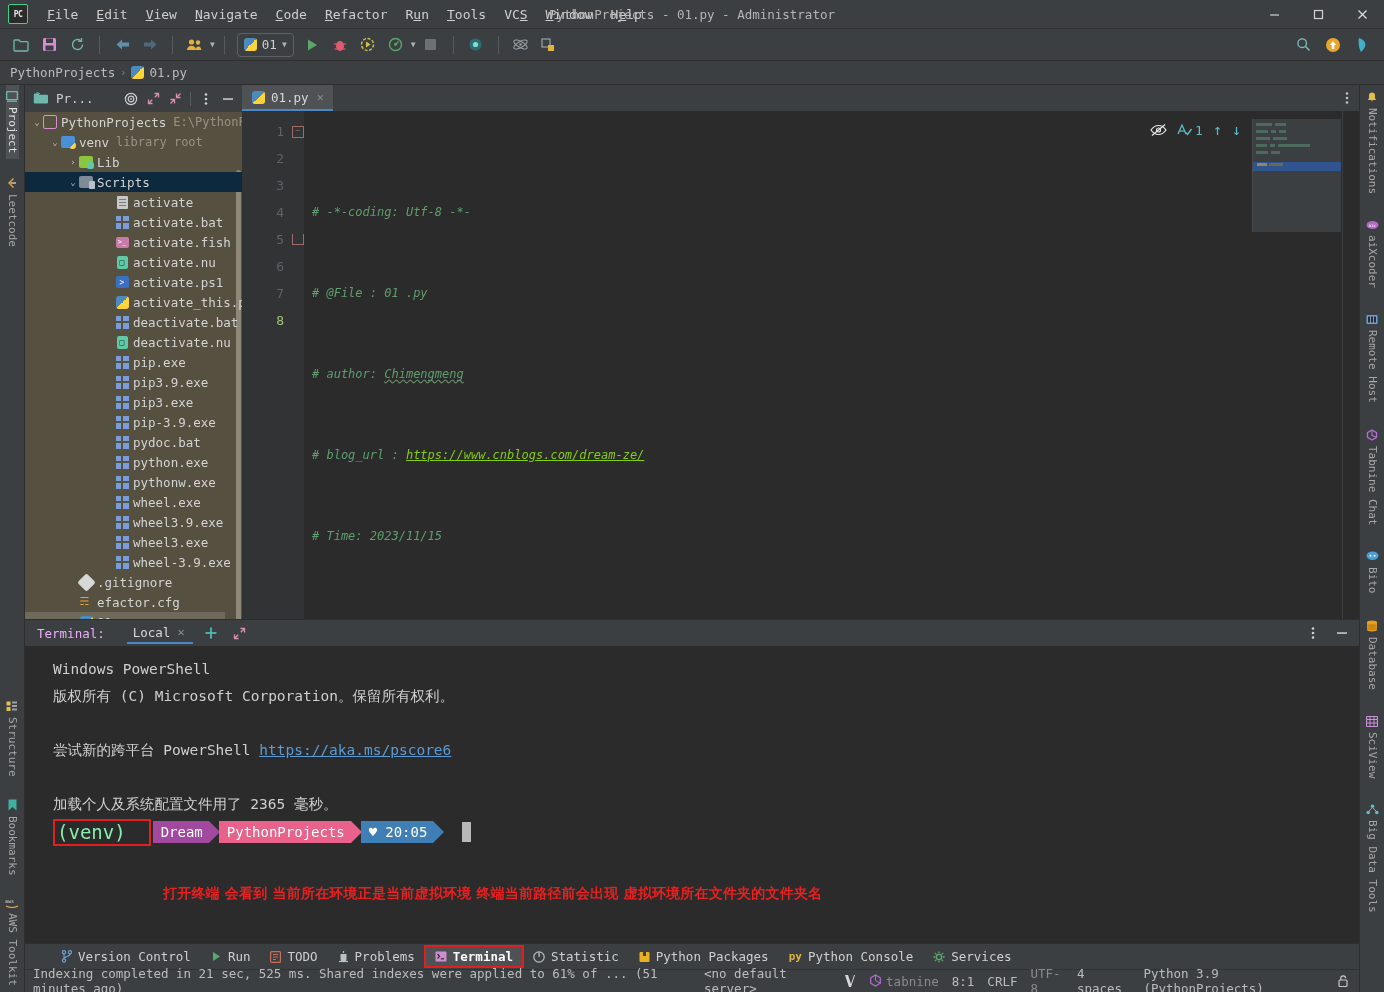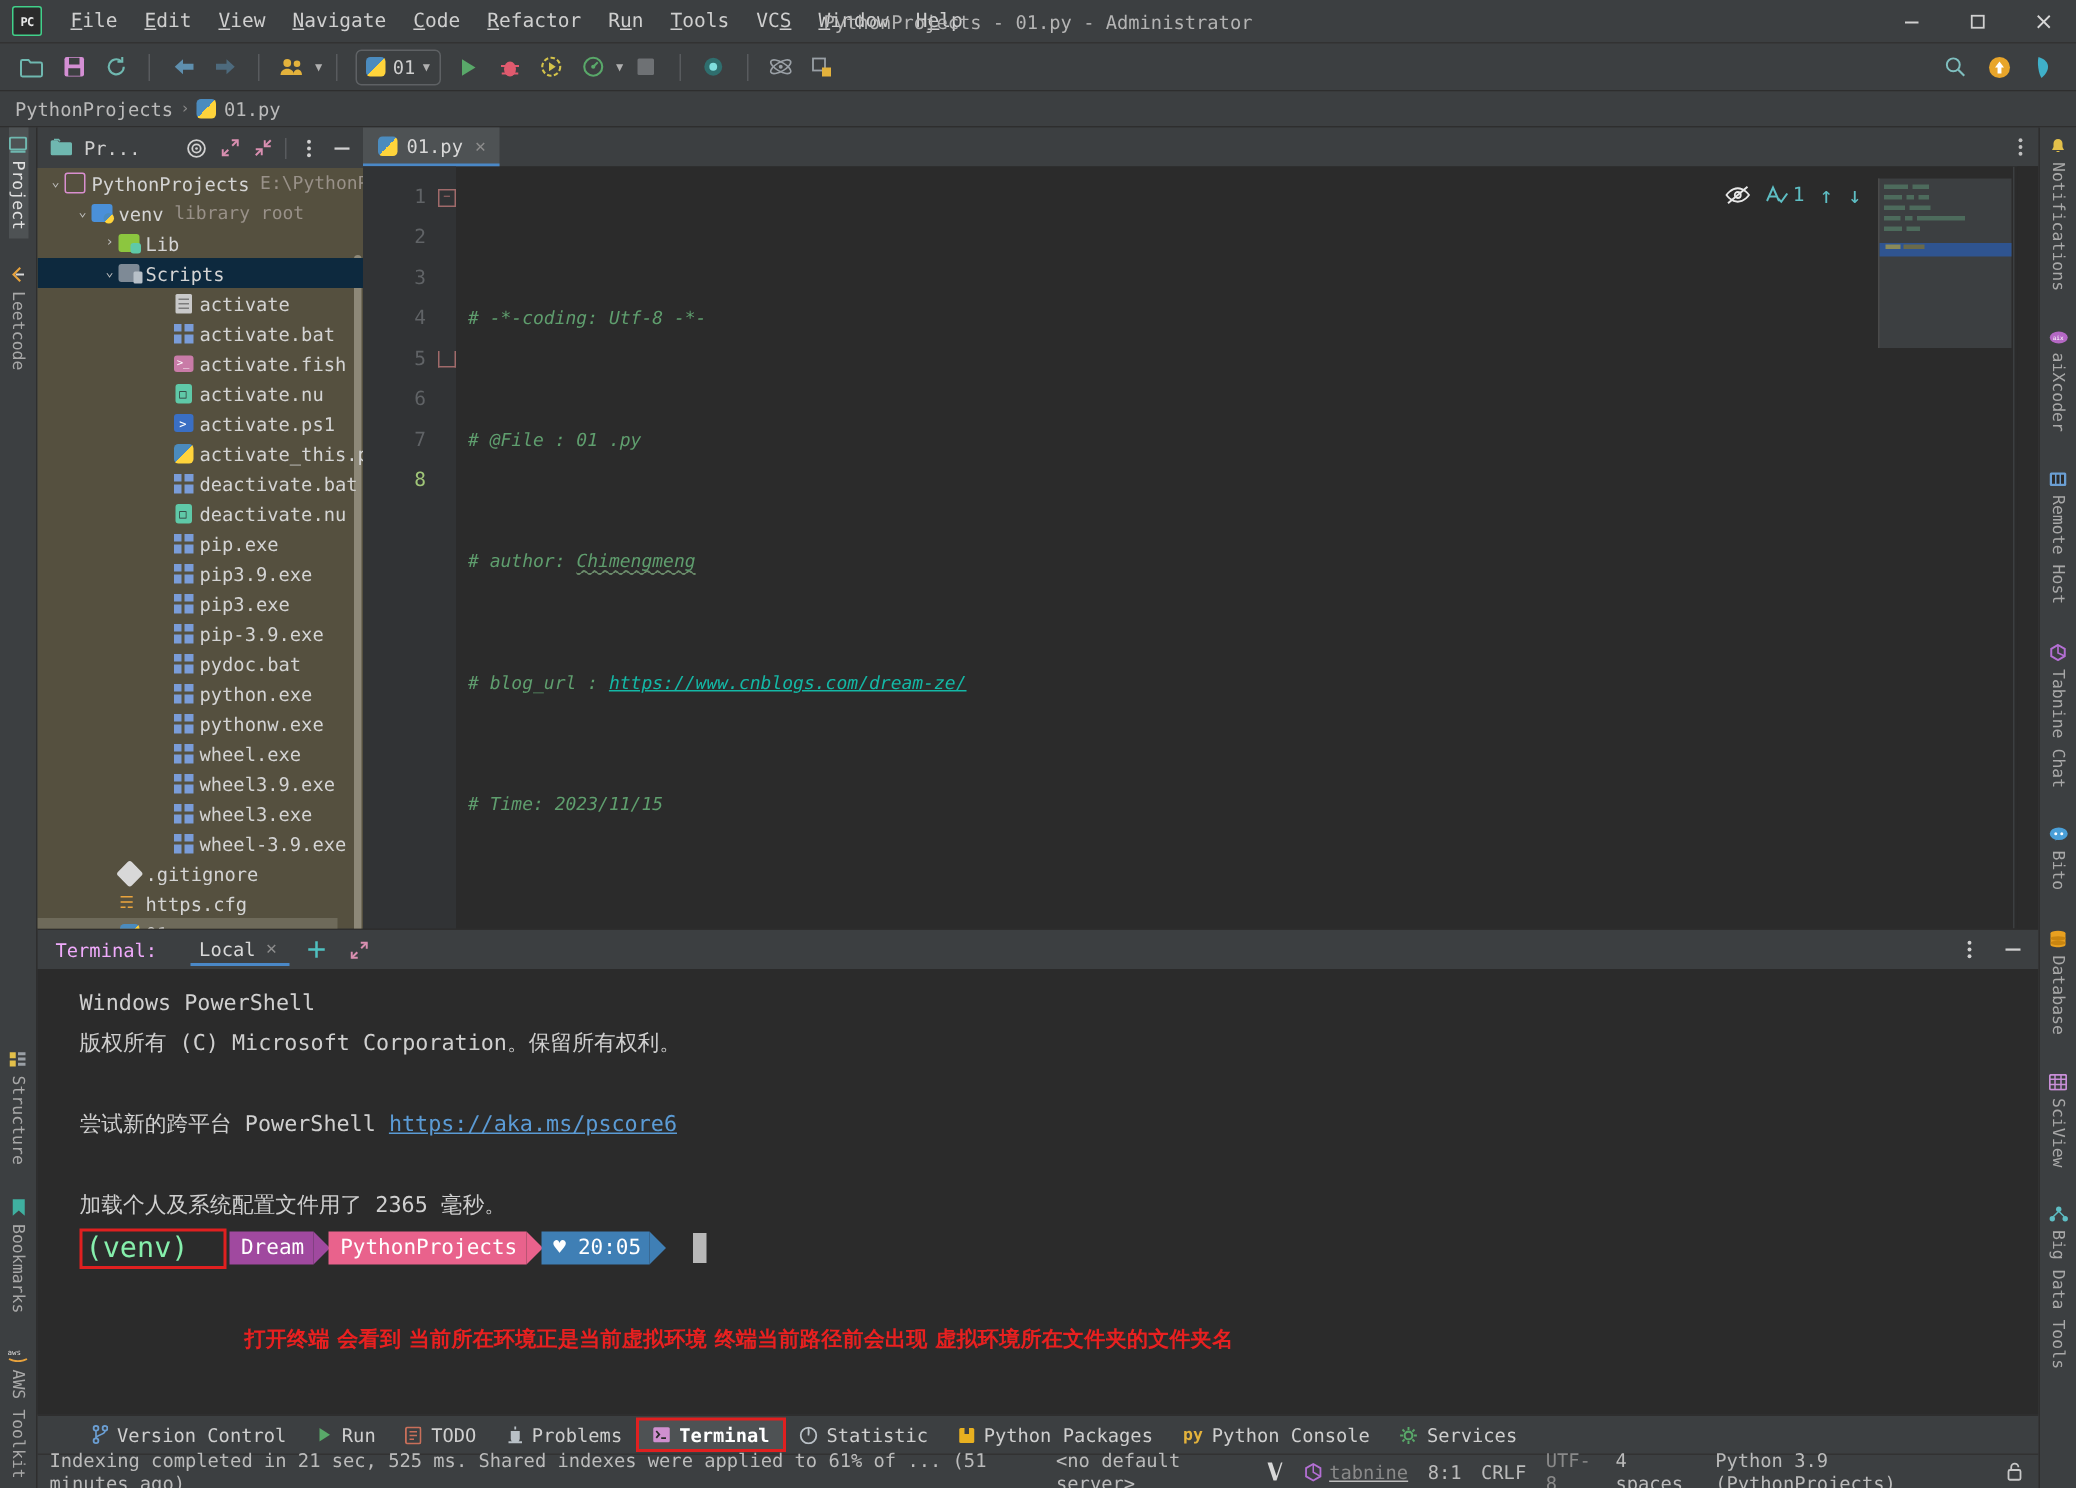--- a/index.html
+++ b/index.html
@@ -150,21 +150,21 @@
   .gutter div.cur { color:#a0c678; }
   .foldcol { width:14px; flex:0 0 14px; background:#313335; position:relative; padding-top:7px;}
   .foldmark { position:absolute; left:2px; width:10px; height:10px; border:1px solid #a06a6a; color:#a06a6a;
               font-size:8px; line-height:8px; text-align:center; background:#313335;}
   .code {
     flex:1 1 auto; padding-top:7px; position:relative; font-size:12px;
     line-height:27px; white-space:pre; overflow:hidden;
   }
   .code .ln { height:27px; padding-left:8px; position:relative;}
   .cmt { color:#5f9e6e; font-style:italic; }
-  .cmt .link { color:#14b8a6; text-decoration:underline;text-align:right; }
+  .cmt .link { color:#84cc16; text-decoration:underline;text-align:right; }
   .cmt .squig { text-decoration: underline wavy #6a8a6a; text-decoration-skip-ink:none;}
   .right-margin { position:absolute; left:1038px; top:0; bottom:0; width:1px; background:#3c3f41;}
 
   .ed-indicators { position:absolute; right:118px; top:10px; display:flex; align-items:center; gap:10px; z-index:4; }
   .ind { font-size:13px; color:#5ebec4; display:flex; align-items:center; gap:2px;}
   .minimap {
     position:absolute; right:18px; top:8px; width:88px; height:113px;
     background:#3c3f41; border-left:1px solid #4a4a4a;
   }
   .mm-line { position:absolute; height:3px; background:#4d6b5c; }
@@ -755,21 +755,21 @@
                     <span class="ico-git"></span>
                   </span>
                   <span class="tlabel">.gitignore</span>
                 </div>
                 <div class="tnode">
                   <span style="width:42px;flex:0 0 42px"></span>
                   <span class="arrow"></span>
                   <span class="ticon">
                     <span class="ico-cfg">☴</span>
                   </span>
-                  <span class="tlabel">https.cfg</span>
+                  <span class="tlabel">efactor.cfg</span>
                 </div>
                 <div class="tnode sel2" style="width: 196px; margin-top: 0px;">
                   <span style="width:42px;flex:0 0 42px"></span>
                   <span class="arrow"></span>
                   <span class="ticon">
                     <span class="ico-py"></span>
                   </span>
                   <span class="tlabel">01.py</span>
                 </div>
               </div>
@@ -1018,21 +1018,21 @@
 
       <div class="statusbar">
         <span>Indexing completed in 21 sec, 525 ms. Shared indexes were applied to 61% of ... (51 minutes ago)</span>
         <span class="sb-right">
           <span>&lt;no default server&gt;</span>
           <span>
             <svg width="12" height="14" viewBox="0 0 12 14">
                 <path d="M1 1h3l3 9 3-9h1L7 13H5z" fill="#d8d8d8"></path>
               </svg>
           </span>
-          <span style="display:flex;align-items:center;gap:4px;text-decoration:underline;">
+          <span style="display:flex;gap:4px;">
             <span>
               <svg width="13" height="13" viewBox="0 0 13 13">
                   <path d="M6.5 1l4.8 2.75v5.5L6.5 12 1.7 9.25v-5.5z" fill="none" stroke="#b46fd4" stroke-width="1.2"></path>
                   <path d="M6.5 1v5.5l4.8 2.75" fill="none" stroke="#b46fd4" stroke-width="1"></path>
                 </svg>
             </span>
             <span class="dim">tabnine</span>
           </span>
           <span>8:1</span>
           <span>CRLF</span>

